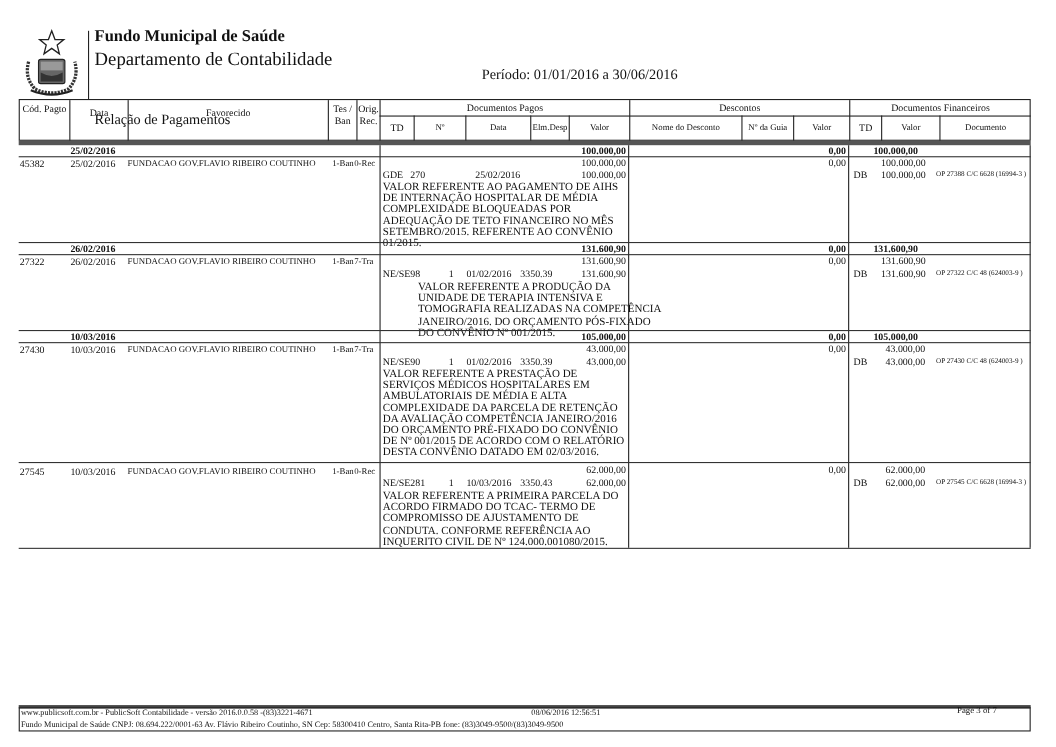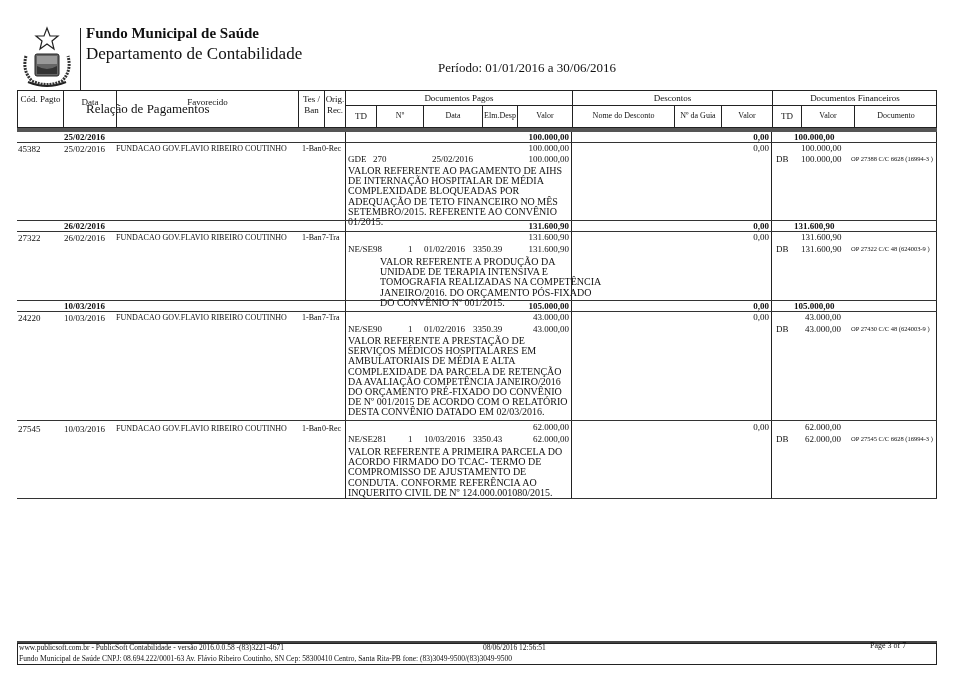--- a/index.html
+++ b/index.html
@@ -153,21 +153,21 @@
 
 <div class="sep" style="left:17px;top:300px;width:920px;"></div>
 <div>
   <div class="t b" style="left:64px;top:301px;">10/03/2016</div>
   <div class="t b r" style="left:480px;top:301px;width:89px;">105.000,00</div>
   <div class="t b r" style="left:700px;top:301px;width:69px;">0,00</div>
   <div class="t b" style="left:794px;top:301px;">105.000,00</div>
   <div class="sep" style="left:17px;top:311px;width:920px;"></div>
 
   <div>
-    <div class="t" style="left:18px;top:313px;">24220</div>
+    <div class="t" style="left:18px;top:313px;">27430</div>
     <div class="t" style="left:64px;top:313px;">10/03/2016</div>
     <div class="t" style="left:116px;top:313px;font-size:8px;">FUNDACAO GOV.FLAVIO RIBEIRO COUTINHO</div>
     <div class="t" style="left:302px;top:313px;font-size:8px;">1-Ban</div>
     <div class="t" style="left:322px;top:313px;font-size:8px;width:22px;overflow:hidden;">7-Tra</div>
     <div class="t r" style="left:480px;top:312px;width:89px;">43.000,00</div>
     <div class="t r" style="left:700px;top:312px;width:69px;">0,00</div>
     <div class="t" style="left:805px;top:312px;">43.000,00</div>
     <div class="t" style="left:348px;top:324px;">NE/SE</div>
     <div class="t" style="left:373px;top:324px;">90</div>
     <div class="t" style="left:408px;top:324px;">1</div>

